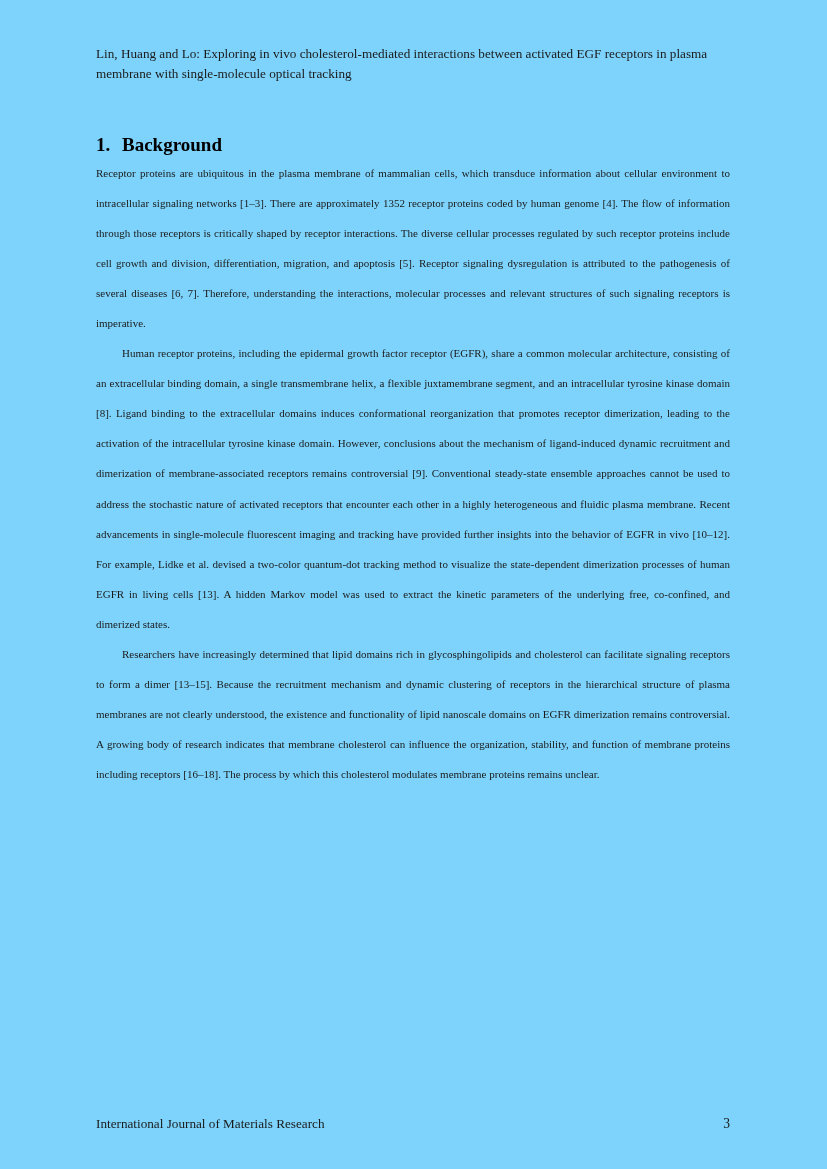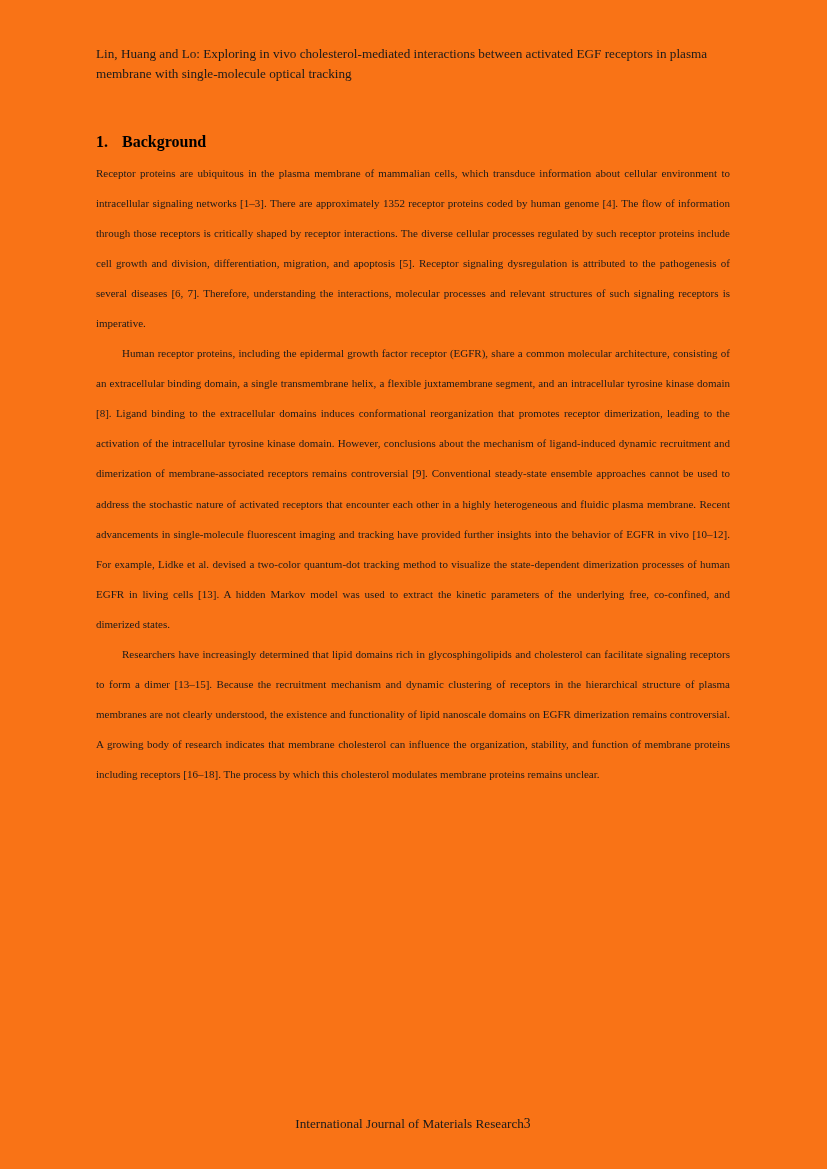--- a/index.html
+++ b/index.html
@@ -4,41 +4,41 @@
 <style>
   html, body {
     margin: 0;
     padding: 0;
     background: #ffffff;
   }
   .page {
     position: relative;
     width: 827px;
     height: 1169px;
-    background: #f97316;
+    background: #7dd3fc;
     font-family: "Liberation Serif", "DejaVu Serif", serif;
     color: #1a1a1a;
     overflow: hidden;
   }
   .running-header {
     position: absolute;
     left: 96px;
     top: 44px;
     width: 634px;
     font-size: 13.2px;
     line-height: 20px;
     text-align: left;
     color: #1a1a1a;
   }
   .section-heading {
     position: absolute;
     left: 96px;
     top: 118px;
     width: 634px;
-    font-size: 16px;
+    font-size: 19px;
     font-weight: bold;
     line-height: 22px;
     color: #000000;
   }
   .section-heading .num {
     display: inline-block;
     min-width: 26px;
   }
   .body-block {
     position: absolute;
@@ -57,21 +57,21 @@
   }
   p.indent {
     text-indent: 26px;
   }
   .footer {
     position: absolute;
     left: 96px;
     top: 1116px;
     width: 634px;
     display: flex;
-    justify-content: center;
+    justify-content: space-between;
     align-items: baseline;
     font-size: 13.2px;
     color: #1a1a1a;
   }
   .footer .pageno {
     font-size: 13.6px;
   }
 </style>
 </head>
 <body>

